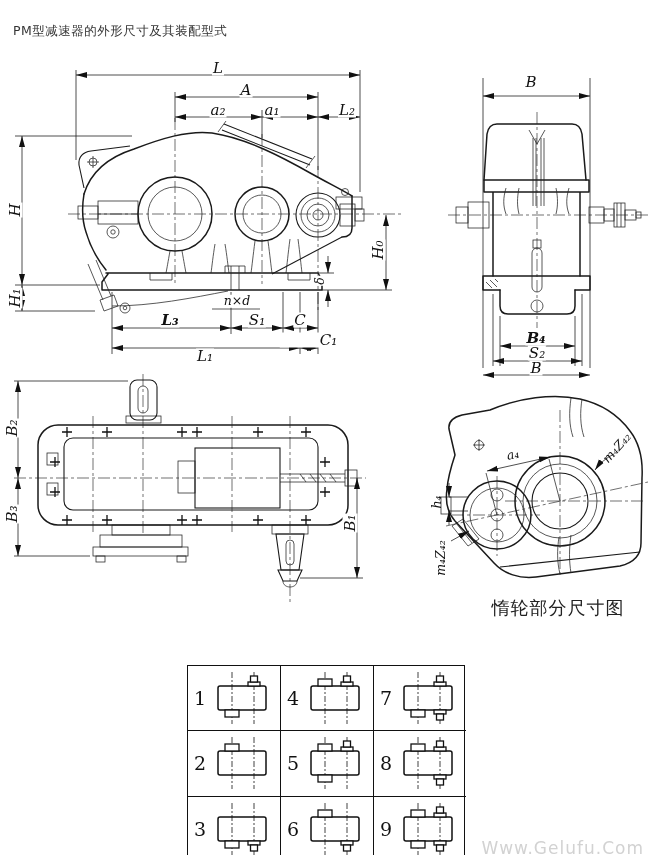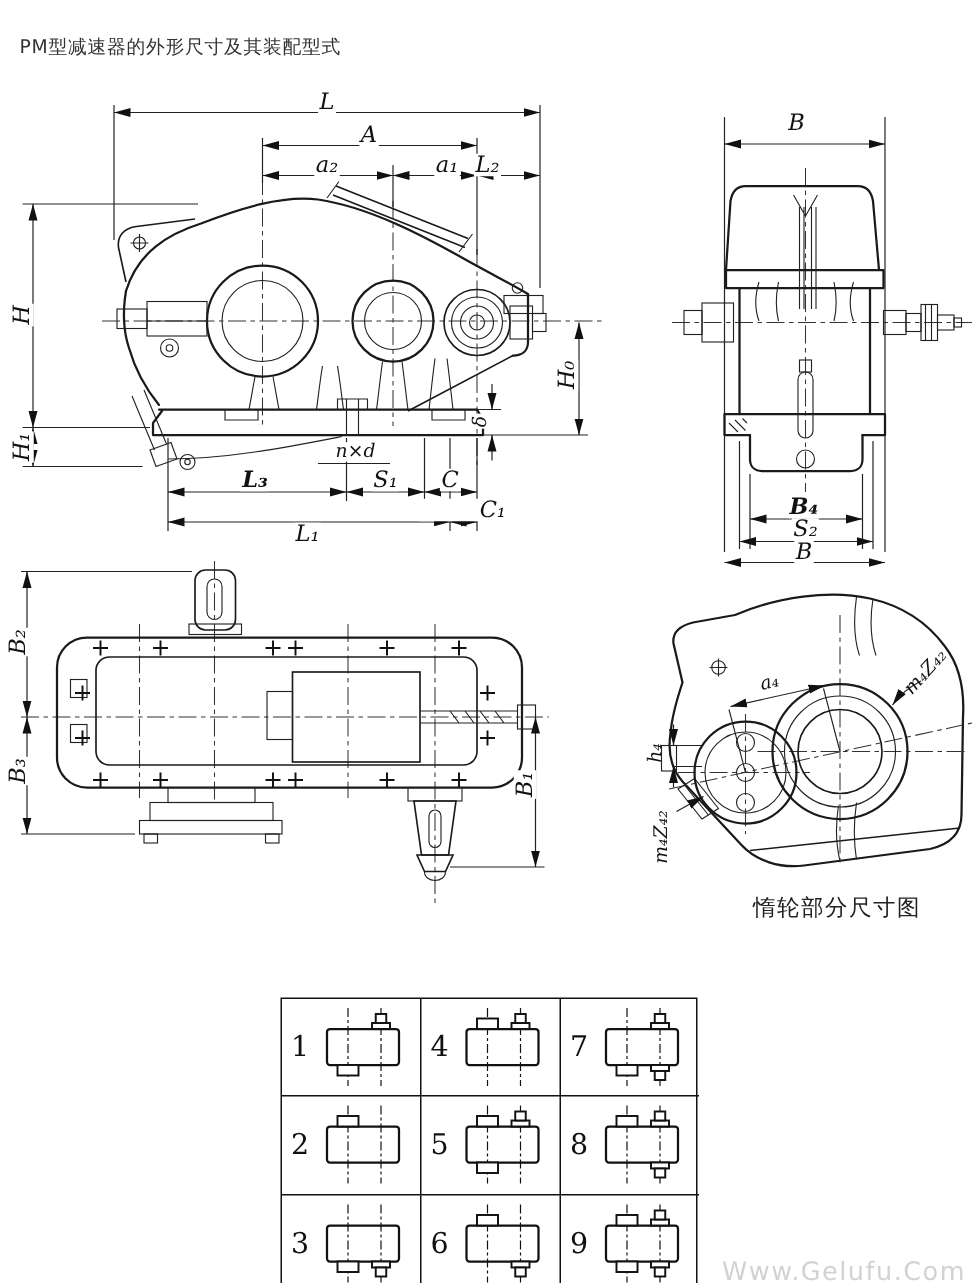--- a/index.html
+++ b/index.html
@@ -10,21 +10,21 @@
   .ol{stroke:#1a1a1a;stroke-width:1.5;fill:none;stroke-linejoin:round;stroke-linecap:round;}
   .ml{stroke:#1a1a1a;stroke-width:1.1;fill:none;}
   .tl{stroke:#222;stroke-width:.75;fill:none;}
   .dl{stroke:#222;stroke-width:.8;fill:none;}
   .pl{stroke:#111;stroke-width:1.3;fill:none;}
   .cl{stroke:#333;stroke-width:.7;fill:none;stroke-dasharray:12 3 3 3;}
   .dim{position:absolute;font:italic 15px "DejaVu Serif","DejaVu Sans",serif;color:#111;
        line-height:1;white-space:nowrap;transform:translate(-50%,-50%);background:#fff;padding:0 1px;}
   .dim.r{transform:translate(-50%,-50%) rotate(-90deg);}
   .dim.sm{font-size:12.5px;}
-  .caption{position:absolute;font-size:15px;color:#222;letter-spacing:1px;}
+  .caption{position:absolute;font-size:18px;color:#222;letter-spacing:1px;}
   .grid{position:absolute;left:187px;top:647px;width:278px;height:198px;border:1.6px solid #111;
         box-sizing:border-box;display:grid;grid-template-columns:1fr 1fr 1fr;grid-template-rows:1fr 1fr 1fr;}
   .cell{position:relative;border-right:1.3px solid #111;border-bottom:1.3px solid #111;
         display:flex;align-items:center;}
   .cell:nth-child(3n){border-right:none;}
   .cell:nth-child(n+7){border-bottom:none;}
   .cellnum{font:19px "DejaVu Serif",serif;color:#111;margin-left:6px;width:13px;}
   .schem{position:static;flex:none;margin-left:1px;}
   .b{fill:none;stroke:#111;stroke-width:1.5;}
   .s{fill:#fff;stroke:#111;stroke-width:1.3;}
@@ -122,22 +122,22 @@
     </g>
     <g>
       <path class="ml" d="M222,112 L310,147 M224,106 L312,141"></path>
       <path class="tl" d="M218,114 L226,103 M306,150 L315,138"></path>
     </g>
   </svg>
 
   <div class="dim" style="left:218px;top:50px;">L</div>
   <div class="dim" style="left:246px;top:72px;">A</div>
   <div class="dim" style="left:218px;top:92px;font-style:italic;">a₂</div>
-  <div class="dim" style="left:298px;top:92px;font-style:italic;">a₁</div>
-  <div class="dim" style="left:325px;top:92px;">L₂</div>
+  <div class="dim" style="left:272px;top:92px;font-style:italic;">a₁</div>
+  <div class="dim" style="left:347px;top:92px;">L₂</div>
   <div class="dim r" style="left:15px;top:192px;">H</div>
   <div class="dim r" style="left:15px;top:280px;">H₁</div>
   <div class="dim r" style="left:378px;top:232px;">H₀</div>
   <div class="dim r sm" style="left:320px;top:263px;">δ</div>
   <div class="dim sm" style="left:237px;top:283px;">n×d</div>
   <div class="dim" style="left:170px;top:302px;font-weight:bold;">L₃</div>
   <div class="dim" style="left:257px;top:302px;">S₁</div>
   <div class="dim" style="left:300px;top:302px;">C</div>
   <div class="dim" style="left:205px;top:338px;">L₁</div>
   <div class="dim" style="left:309px;top:322px;padding-left:40px;">C₁</div>

